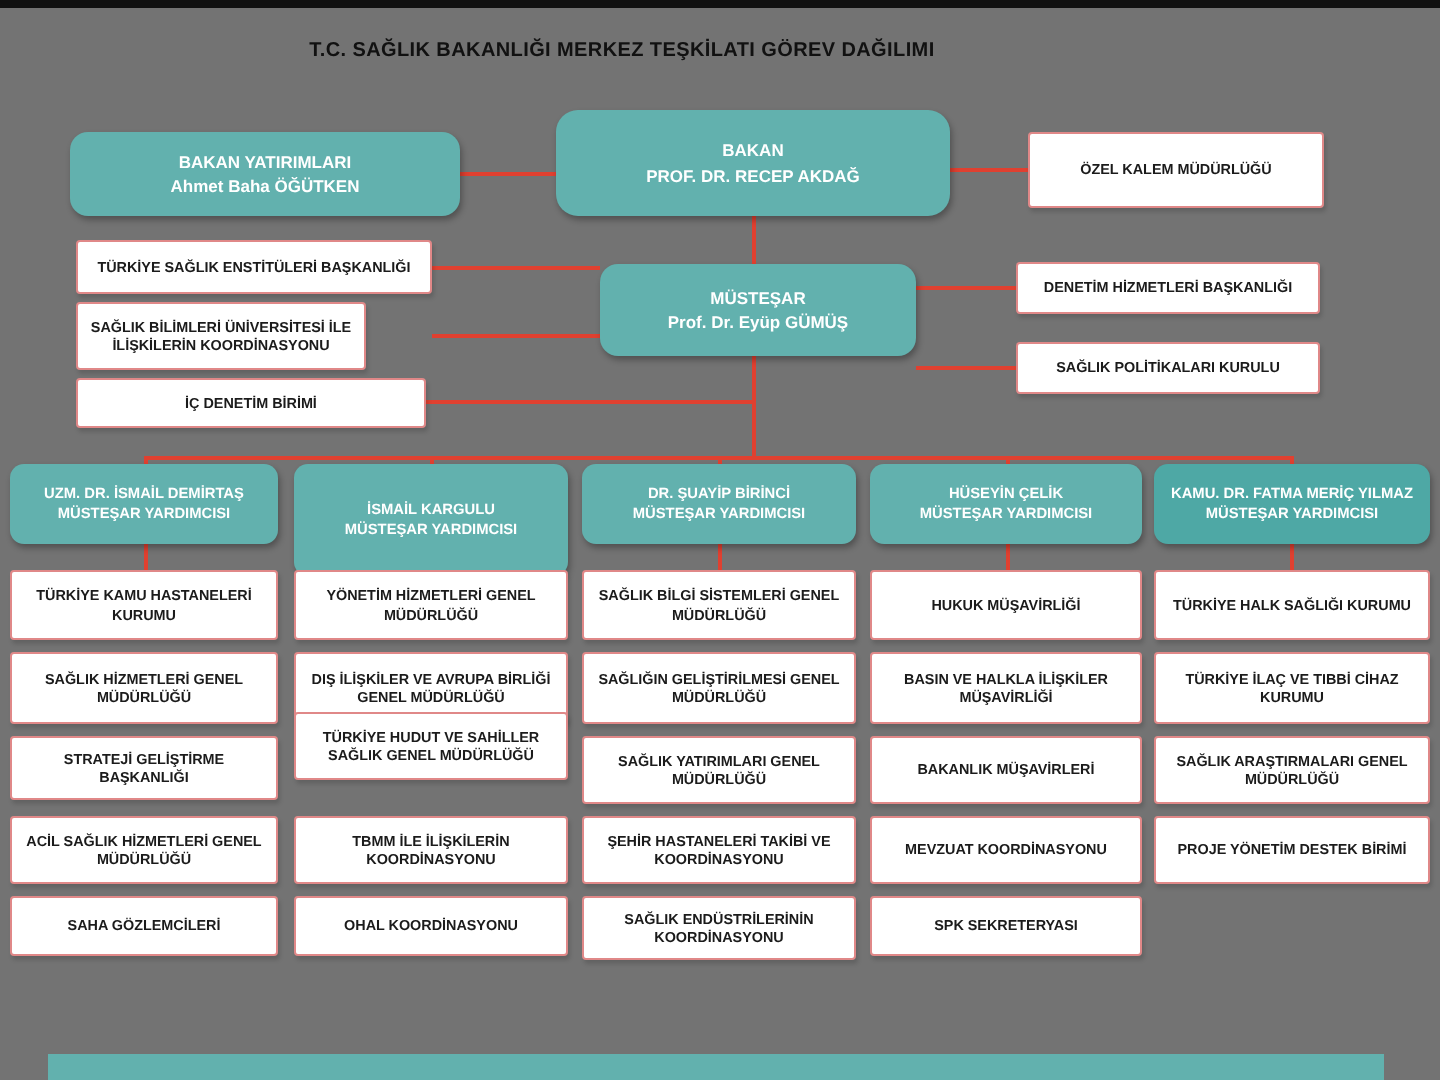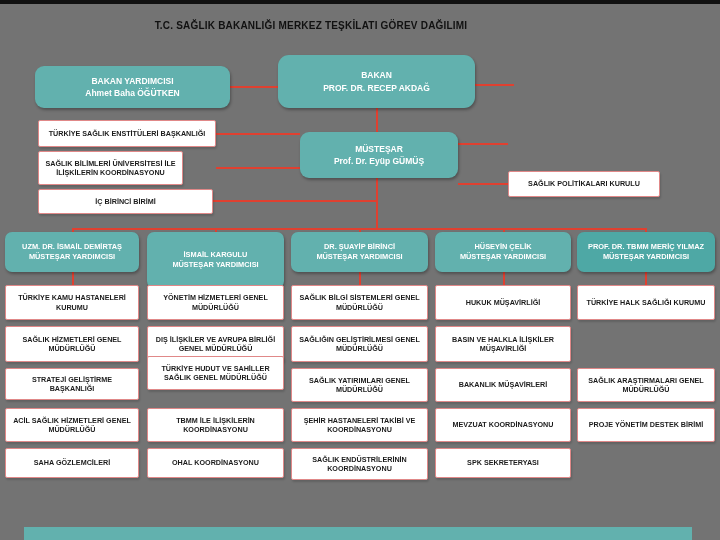--- a/index.html
+++ b/index.html
@@ -47,59 +47,61 @@
   <div class="vl" style="left:359px;top:228px;height:5px"></div>
   <div class="vl" style="left:503px;top:228px;height:5px"></div>
   <div class="vl" style="left:645px;top:228px;height:5px"></div>
   <div class="vl" style="left:72px;top:272px;height:13px"></div>
   <div class="vl" style="left:215px;top:272px;height:13px"></div>
   <div class="vl" style="left:359px;top:272px;height:13px"></div>
   <div class="vl" style="left:503px;top:272px;height:13px"></div>
   <div class="vl" style="left:645px;top:272px;height:13px"></div>
 
   <div class="teal big" style="left:35px;top:66px;width:195px;height:42px">
-    <span>BAKAN YARDIMCISI</span>
+    <span>BAKAN YATIRIMLARI</span>
     <span>Ahmet Baha ÖĞÜTKEN</span>
   </div>
 
   <div class="teal big" style="left:278px;top:55px;width:197px;height:53px;border-radius:11px">
     <span>BAKAN</span>
     <span>PROF. DR. RECEP AKDAĞ</span>
   </div>
 
+  <div class="wbox" style="left:514px;top:66px;width:148px;height:38px">ÖZEL KALEM MÜDÜRLÜĞÜ</div>
 
   <div class="teal big" style="left:300px;top:132px;width:158px;height:46px">
     <span>MÜSTEŞAR</span>
     <span>Prof. Dr. Eyüp GÜMÜŞ</span>
   </div>
 
   <div class="wbox" style="left:38px;top:120px;width:178px;height:27px">TÜRKİYE SAĞLIK ENSTİTÜLERİ BAŞKANLIĞI</div>
   <div class="wbox" style="left:38px;top:151px;width:145px;height:34px">SAĞLIK BİLİMLERİ ÜNİVERSİTESİ İLE İLİŞKİLERİN KOORDİNASYONU</div>
-  <div class="wbox" style="left:38px;top:189px;width:175px;height:25px">İÇ BİRİNCİ BİRİMİ</div>
+  <div class="wbox" style="left:38px;top:189px;width:175px;height:25px">İÇ DENETİM BİRİMİ</div>
 
+  <div class="wbox" style="left:508px;top:131px;width:152px;height:26px">DENETİM HİZMETLERİ BAŞKANLIĞI</div>
   <div class="wbox" style="left:508px;top:171px;width:152px;height:26px">SAĞLIK POLİTİKALARI KURULU</div>
 
   <div class="teal small" style="left:5px;top:232px;width:134px;height:40px">
     <span>UZM. DR. İSMAİL DEMİRTAŞ</span>
     <span>MÜSTEŞAR YARDIMCISI</span>
   </div>
   <div class="teal small" style="left:147px;top:232px;width:137px;height:56px">
     <span>İSMAİL KARGULU</span>
     <span>MÜSTEŞAR YARDIMCISI</span>
   </div>
   <div class="teal small" style="left:291px;top:232px;width:137px;height:40px">
     <span>DR. ŞUAYİP BİRİNCİ</span>
     <span>MÜSTEŞAR YARDIMCISI</span>
   </div>
   <div class="teal small" style="left:435px;top:232px;width:136px;height:40px">
     <span>HÜSEYİN ÇELİK</span>
     <span>MÜSTEŞAR YARDIMCISI</span>
   </div>
   <div class="teal small dark" style="left:577px;top:232px;width:138px;height:40px">
-    <span>PROF. DR. TBMM MERİÇ YILMAZ</span>
+    <span>KAMU. DR. FATMA MERİÇ YILMAZ</span>
     <span>MÜSTEŞAR YARDIMCISI</span>
   </div>
 
   <div class="wbox" style="left:5px;top:285px;width:134px;height:35px">TÜRKİYE KAMU HASTANELERİ KURUMU</div>
   <div class="wbox" style="left:5px;top:326px;width:134px;height:36px">SAĞLIK HİZMETLERİ GENEL MÜDÜRLÜĞÜ</div>
   <div class="wbox" style="left:5px;top:368px;width:134px;height:32px">STRATEJİ GELİŞTİRME BAŞKANLIĞI</div>
   <div class="wbox" style="left:5px;top:408px;width:134px;height:34px">ACİL SAĞLIK HİZMETLERİ GENEL MÜDÜRLÜĞÜ</div>
   <div class="wbox" style="left:5px;top:448px;width:134px;height:30px">SAHA GÖZLEMCİLERİ</div>
 
   <div class="wbox" style="left:147px;top:285px;width:137px;height:35px">YÖNETİM HİZMETLERİ GENEL MÜDÜRLÜĞÜ</div>
@@ -114,17 +116,18 @@
   <div class="wbox" style="left:291px;top:408px;width:137px;height:34px">ŞEHİR HASTANELERİ TAKİBİ VE KOORDİNASYONU</div>
   <div class="wbox" style="left:291px;top:448px;width:137px;height:32px">SAĞLIK ENDÜSTRİLERİNİN KOORDİNASYONU</div>
 
   <div class="wbox" style="left:435px;top:285px;width:136px;height:35px">HUKUK MÜŞAVİRLİĞİ</div>
   <div class="wbox" style="left:435px;top:326px;width:136px;height:36px">BASIN VE HALKLA İLİŞKİLER MÜŞAVİRLİĞİ</div>
   <div class="wbox" style="left:435px;top:368px;width:136px;height:34px">BAKANLIK MÜŞAVİRLERİ</div>
   <div class="wbox" style="left:435px;top:408px;width:136px;height:34px">MEVZUAT KOORDİNASYONU</div>
   <div class="wbox" style="left:435px;top:448px;width:136px;height:30px">SPK SEKRETERYASI</div>
 
   <div class="wbox" style="left:577px;top:285px;width:138px;height:35px">TÜRKİYE HALK SAĞLIĞI KURUMU</div>
+  <div class="wbox" style="left:577px;top:326px;width:138px;height:36px">TÜRKİYE İLAÇ VE TIBBİ CİHAZ KURUMU</div>
   <div class="wbox" style="left:577px;top:368px;width:138px;height:34px">SAĞLIK ARAŞTIRMALARI GENEL MÜDÜRLÜĞÜ</div>
   <div class="wbox" style="left:577px;top:408px;width:138px;height:34px">PROJE YÖNETİM DESTEK BİRİMİ</div>
 
   <div class="footer-bar"></div>
 </div>
 
 </body></html>

